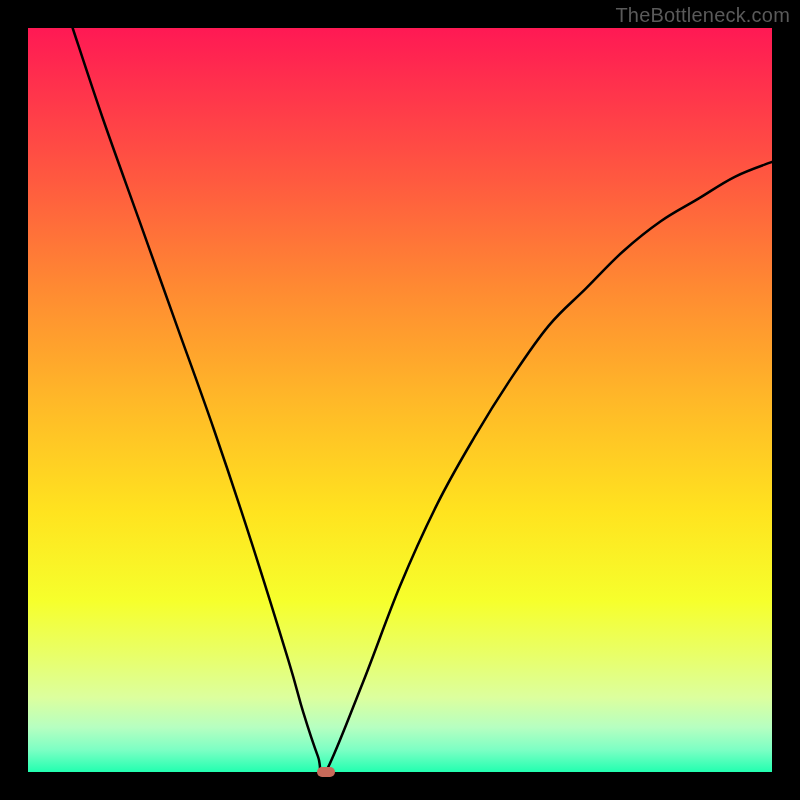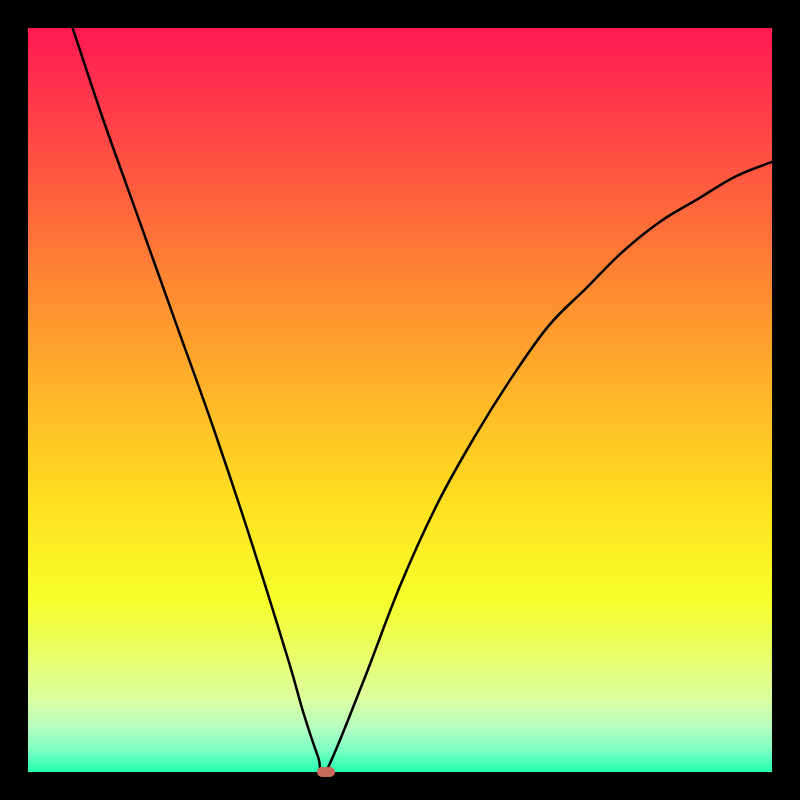--- a/index.html
+++ b/index.html
@@ -61,19 +61,20 @@
     color: #5a5a5a;
     font-size: 20px;
     letter-spacing: 0.2px;
     font-weight: 500;
   }
 </style>
 </head>
 <body>
 
 <div class="frame">
+  <div class="watermark">TheBottleneck.com</div>
   <div class="plot-area">
     <svg class="curve" viewBox="0 0 744 744" preserveAspectRatio="none">
       <path id="curve-path" d="M 44.64 0.00 C 50.00 16.07, 62.35 54.46, 74.40 89.28 C 86.45 124.10, 98.21 155.94, 111.60 193.44 C 124.99 230.94, 135.41 260.10, 148.80 297.60 C 162.19 335.10, 172.61 362.92, 186.00 401.76 C 199.39 440.60, 209.81 471.84, 223.20 513.36 C 236.59 554.88, 251.03 601.60, 260.40 632.40 C 269.77 663.20, 269.92 667.07, 275.28 684.48 C 280.64 701.89, 286.14 718.41, 290.16 729.12 C 294.18 739.83, 289.56 757.39, 297.60 744.00 C 305.64 730.61, 321.41 688.20, 334.80 654.72 C 348.19 621.24, 358.61 590.14, 372.00 558.00 C 385.39 525.86, 395.81 502.94, 409.20 476.16 C 422.59 449.38, 433.01 431.97, 446.40 409.20 C 459.79 386.43, 470.21 369.77, 483.60 349.68 C 496.99 329.59, 507.41 313.67, 520.80 297.60 C 534.19 281.53, 544.61 273.79, 558.00 260.40 C 571.39 247.01, 581.81 235.25, 595.20 223.20 C 608.59 211.15, 619.01 202.81, 632.40 193.44 C 645.79 184.07, 656.21 179.16, 669.60 171.12 C 682.99 163.08, 693.41 155.50, 706.80 148.80 C 720.19 142.10, 737.30 136.60, 744.00 133.92" fill="none" stroke="#000" stroke-width="2.5" stroke-linejoin="round" stroke-linecap="round"></path>
     </svg>
     <div id="marker" class="marker" style="left: 297.6px; top: 744px;"></div>
   </div>
 </div>
 
 </body></html>

